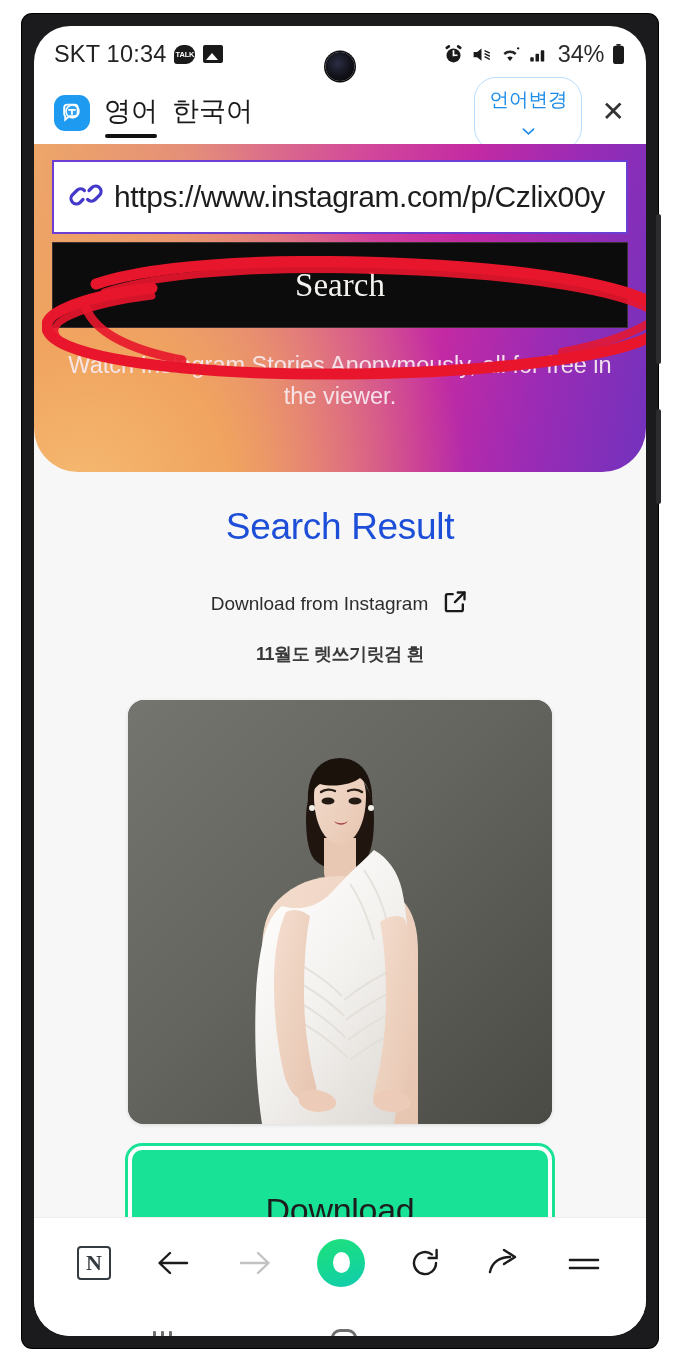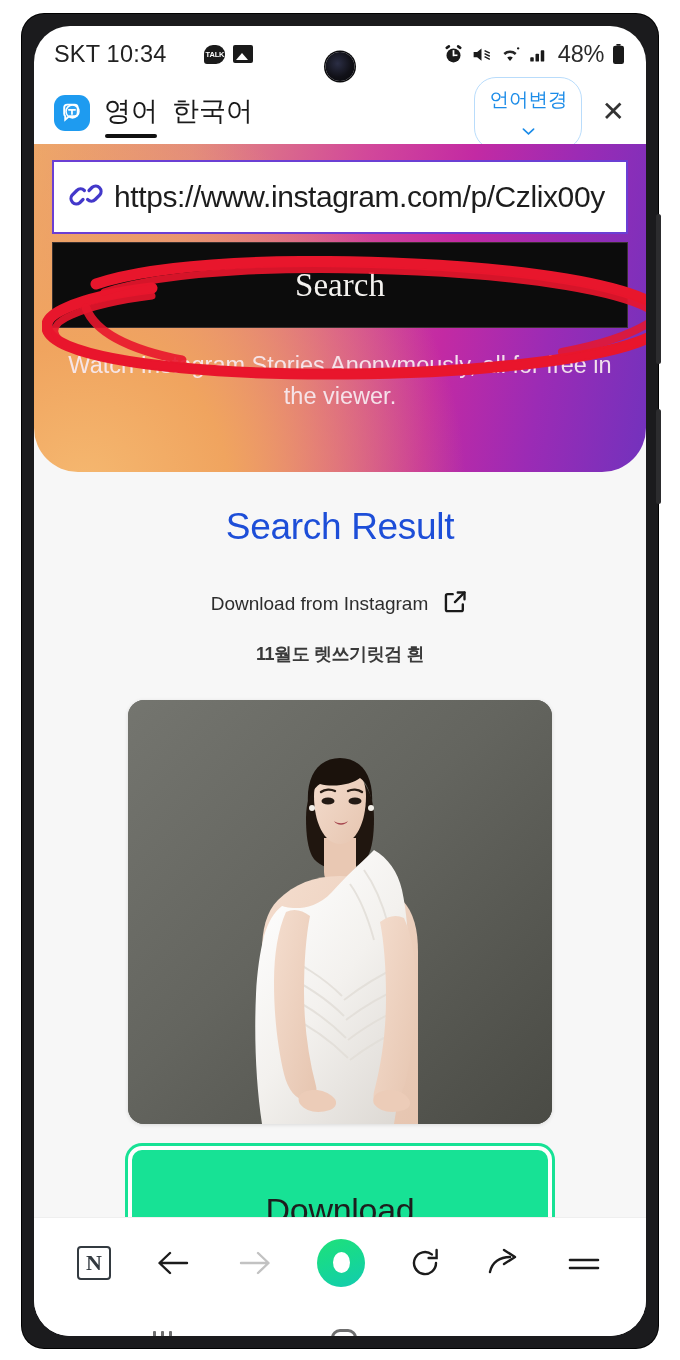--- a/index.html
+++ b/index.html
@@ -7,21 +7,21 @@
     width: 680px; height: 1360px;
     background: #ffffff;
     font-family: "Liberation Sans", sans-serif;
     overflow: hidden;
   }
 
   
   #phone-frame {
     position: absolute; left: 22px; top: 14px;
     width: 636px; height: 1334px;
-    border-radius: 22px;
+    border-radius: 10px;
     background: #1b1b1d;
     box-shadow: 0 0 0 1px #000;
   }
   #screen {
     position: absolute; left: 12px; top: 12px;
     width: 612px; height: 1310px;
     border-radius: 36px;
     background: #ffffff;
     overflow: hidden;
   }
@@ -48,21 +48,20 @@
   .status-badge-icon {
     display: inline-flex; align-items: center; justify-content: center;
     color: #1a1a1a;
   }
   #kakao-icon {
     width: 21px; height: 19px; background: #1a1a1a;
     border-radius: 9px 9px 9px 3px;
     color: #fff; font-size: 7.5px; font-weight: bold;
     display: flex; align-items: center; justify-content: center;
     letter-spacing: -.2px;
-    margin-left: 30px;
   }
   #gallery-icon {
     width: 20px; height: 18px; background: #1a1a1a; border-radius: 2px;
     position: relative;
   }
   #gallery-icon::after {
     content: ""; position: absolute; left: 3px; bottom: 3px;
     width: 0; height: 0;
     border-left: 6px solid transparent; border-right: 6px solid transparent;
     border-bottom: 7px solid #fff;
@@ -305,21 +304,21 @@
             <path d="M20 5l2.6 0M21.3 3.7l0 2.6" stroke="#1a1a1a" stroke-width="1.4"></path>
           </svg>
         </span>
         <span class="status-badge-icon">
           <svg width="22" height="21" viewBox="0 0 24 24" fill="#1a1a1a">
             <rect x="2" y="15" width="4" height="5" rx="1"></rect>
             <rect x="8" y="11" width="4" height="9" rx="1"></rect>
             <rect x="14" y="7" width="4" height="13" rx="1"></rect>
           </svg>
         </span>
-        <span id="battery-text">48%</span>
+        <span id="battery-text">34%</span>
         <span class="status-badge-icon">
           <svg width="15" height="22" viewBox="0 0 14 24" fill="#1a1a1a">
             <rect x="4.5" y="1" width="5" height="2" rx="1"></rect>
             <rect x="1" y="3" width="12" height="20" rx="2.5"></rect>
           </svg>
         </span>
       </div>
     </div>
 
     <div id="translate-bar">

